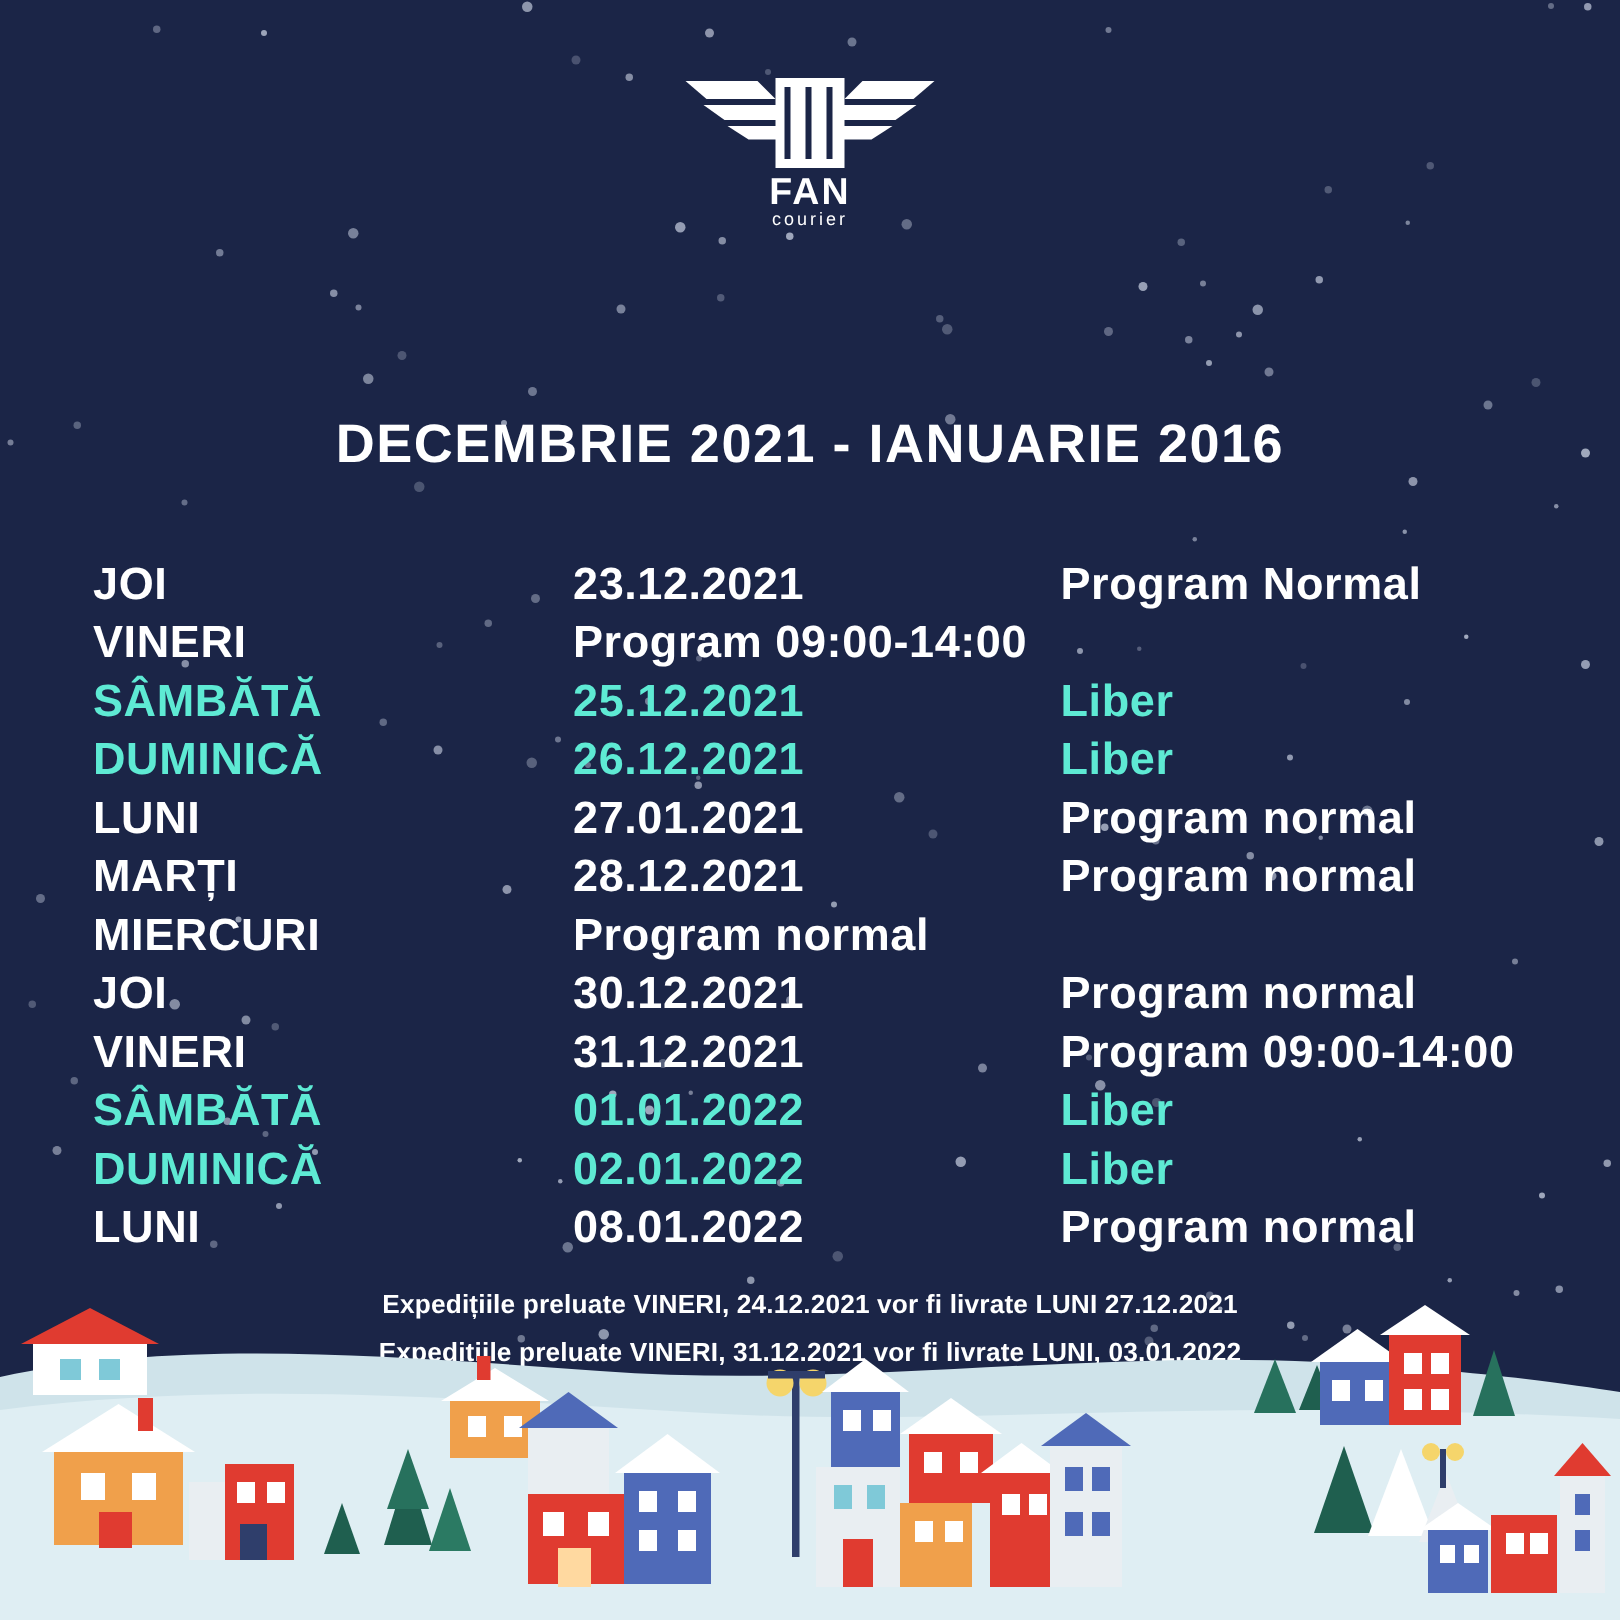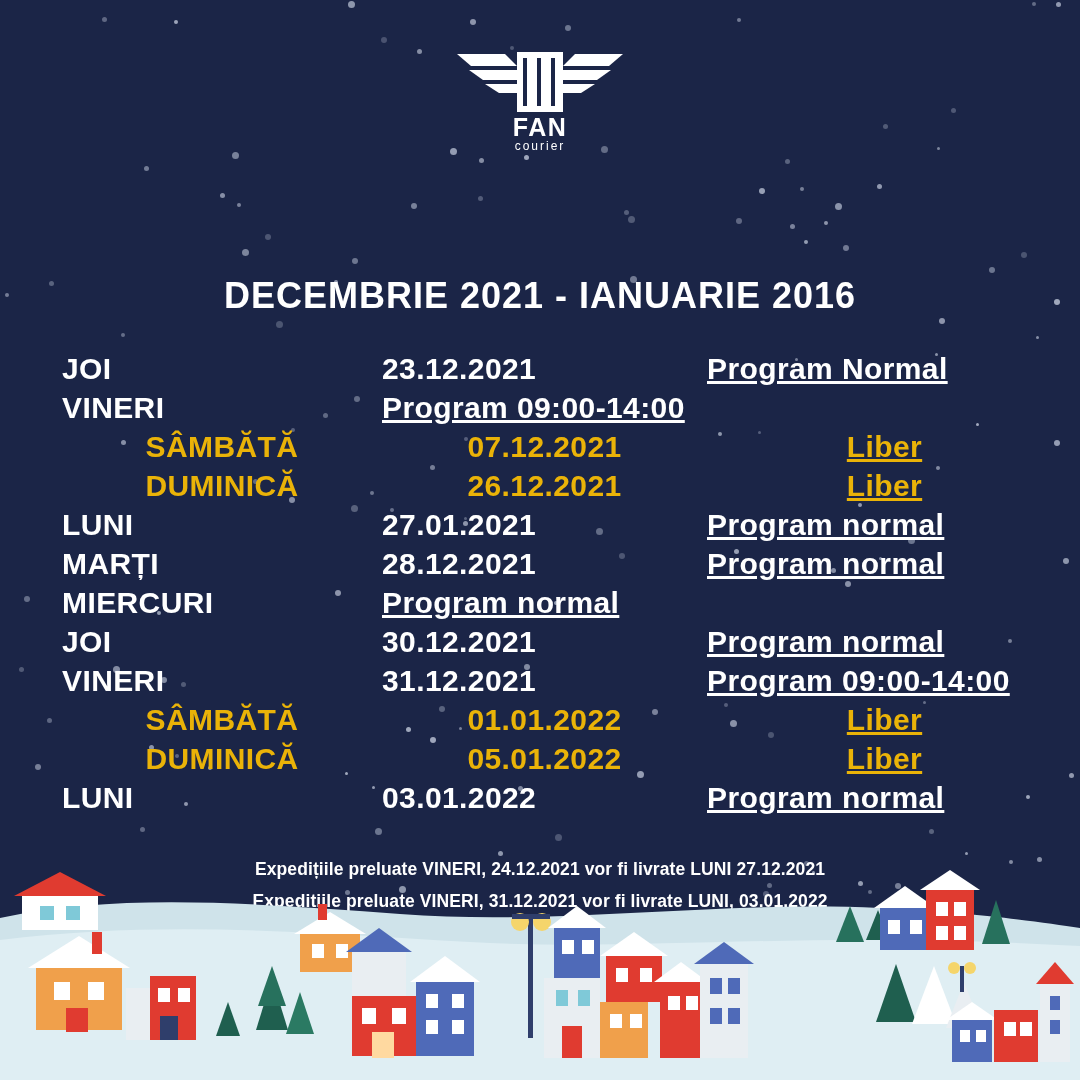--- a/index.html
+++ b/index.html
@@ -44,33 +44,33 @@
     position: absolute; left: 0; top: 275px; width: 1080px;
     text-align: center;
     color: #ffffff;
     font-size: 36px;
     font-weight: bold;
     letter-spacing: 1px;
   }
   
   .schedule {
     position: absolute;
-    left: 62px; top: 352px;
+    left: 62px; top: 373px;
     width: 1000px;
   }
   .row {
     display: flex;
     align-items: baseline;
     height: 39px;
   }
   .c-day   { width: 320px; font-size: 30px; font-weight: bold; letter-spacing: .4px; }
   .c-date  { width: 325px; font-size: 30px; font-weight: bold; letter-spacing: .4px; }
-  .c-stat  { flex: 1;      font-size: 30px; font-weight: bold; letter-spacing: .4px; text-decoration: underline; }
+  .c-stat  { flex: 1;      font-size: 30px; font-weight: bold; letter-spacing: .4px; }
   .white { color: #ffffff; }
-  .red   { color: #eab308; text-align: center; }
+  .red   { color: #5eead4; }
   
   .notes {
     position: absolute; left: 0; top: 853px; width: 1080px;
     text-align: center;
   }
   .note {
     color: #ffffff;
     font-size: 17.5px;
     font-weight: bold;
     line-height: 32px;
@@ -251,21 +251,21 @@
         <div class="c-day white">JOI</div>
         <div class="c-date white">23.12.2021</div>
         <div class="c-stat white">Program Normal</div>
       </div>
       <div class="row">
         <div class="c-day white">VINERI</div>
         <div class="c-stat white">Program 09:00-14:00</div>
       </div>
       <div class="row">
         <div class="c-day red">SÂMBĂTĂ</div>
-        <div class="c-date red">07.12.2021</div>
+        <div class="c-date red">25.12.2021</div>
         <div class="c-stat red">Liber</div>
       </div>
       <div class="row">
         <div class="c-day red">DUMINICĂ</div>
         <div class="c-date red">26.12.2021</div>
         <div class="c-stat red">Liber</div>
       </div>
       <div class="row">
         <div class="c-day white">LUNI</div>
         <div class="c-date white">27.01.2021</div>
@@ -290,26 +290,26 @@
         <div class="c-date white">31.12.2021</div>
         <div class="c-stat white">Program 09:00-14:00</div>
       </div>
       <div class="row">
         <div class="c-day red">SÂMBĂTĂ</div>
         <div class="c-date red">01.01.2022</div>
         <div class="c-stat red">Liber</div>
       </div>
       <div class="row">
         <div class="c-day red">DUMINICĂ</div>
-        <div class="c-date red">05.01.2022</div>
+        <div class="c-date red">02.01.2022</div>
         <div class="c-stat red">Liber</div>
       </div>
       <div class="row">
         <div class="c-day white">LUNI</div>
-        <div class="c-date white">03.01.2022</div>
+        <div class="c-date white">08.01.2022</div>
         <div class="c-stat white">Program normal</div>
       </div>
     </div>
 
   <div class="notes" id="notes">
       <div class="note">Expedițiile preluate VINERI, 24.12.2021 vor fi livrate LUNI 27.12.2021</div>
       <div class="note">Expedițiile preluate VINERI, 31.12.2021 vor fi livrate LUNI, 03.01.2022</div>
     </div>
 
   <svg class="land" viewBox="0 0 1080 210" preserveAspectRatio="none">

